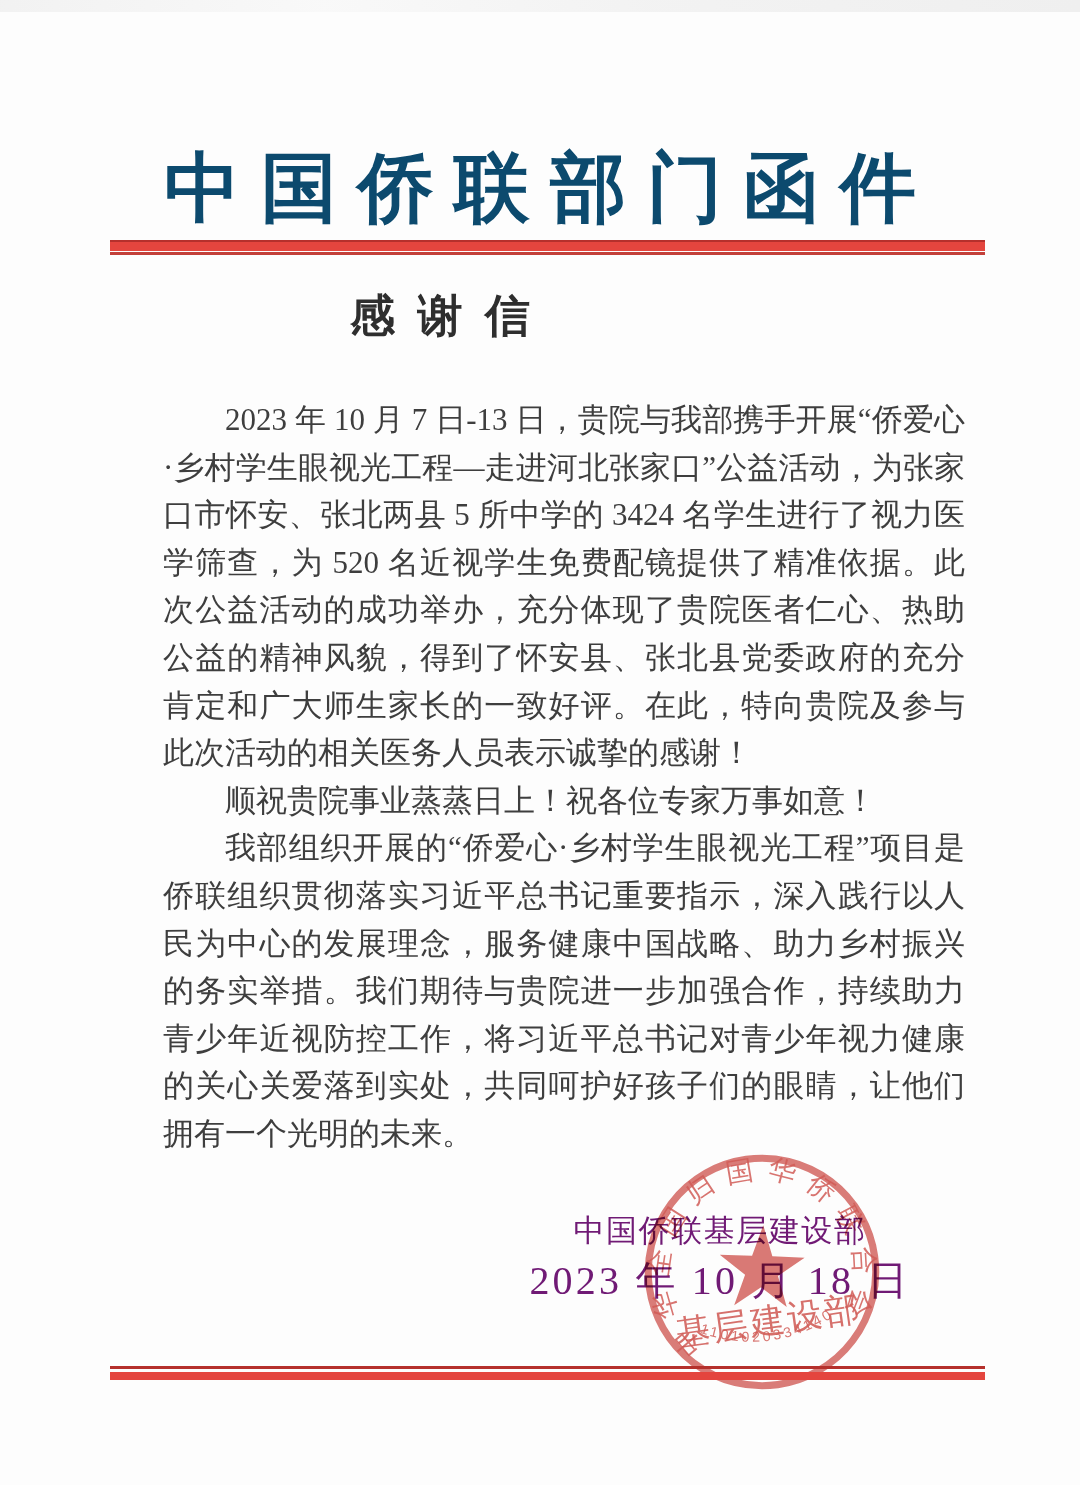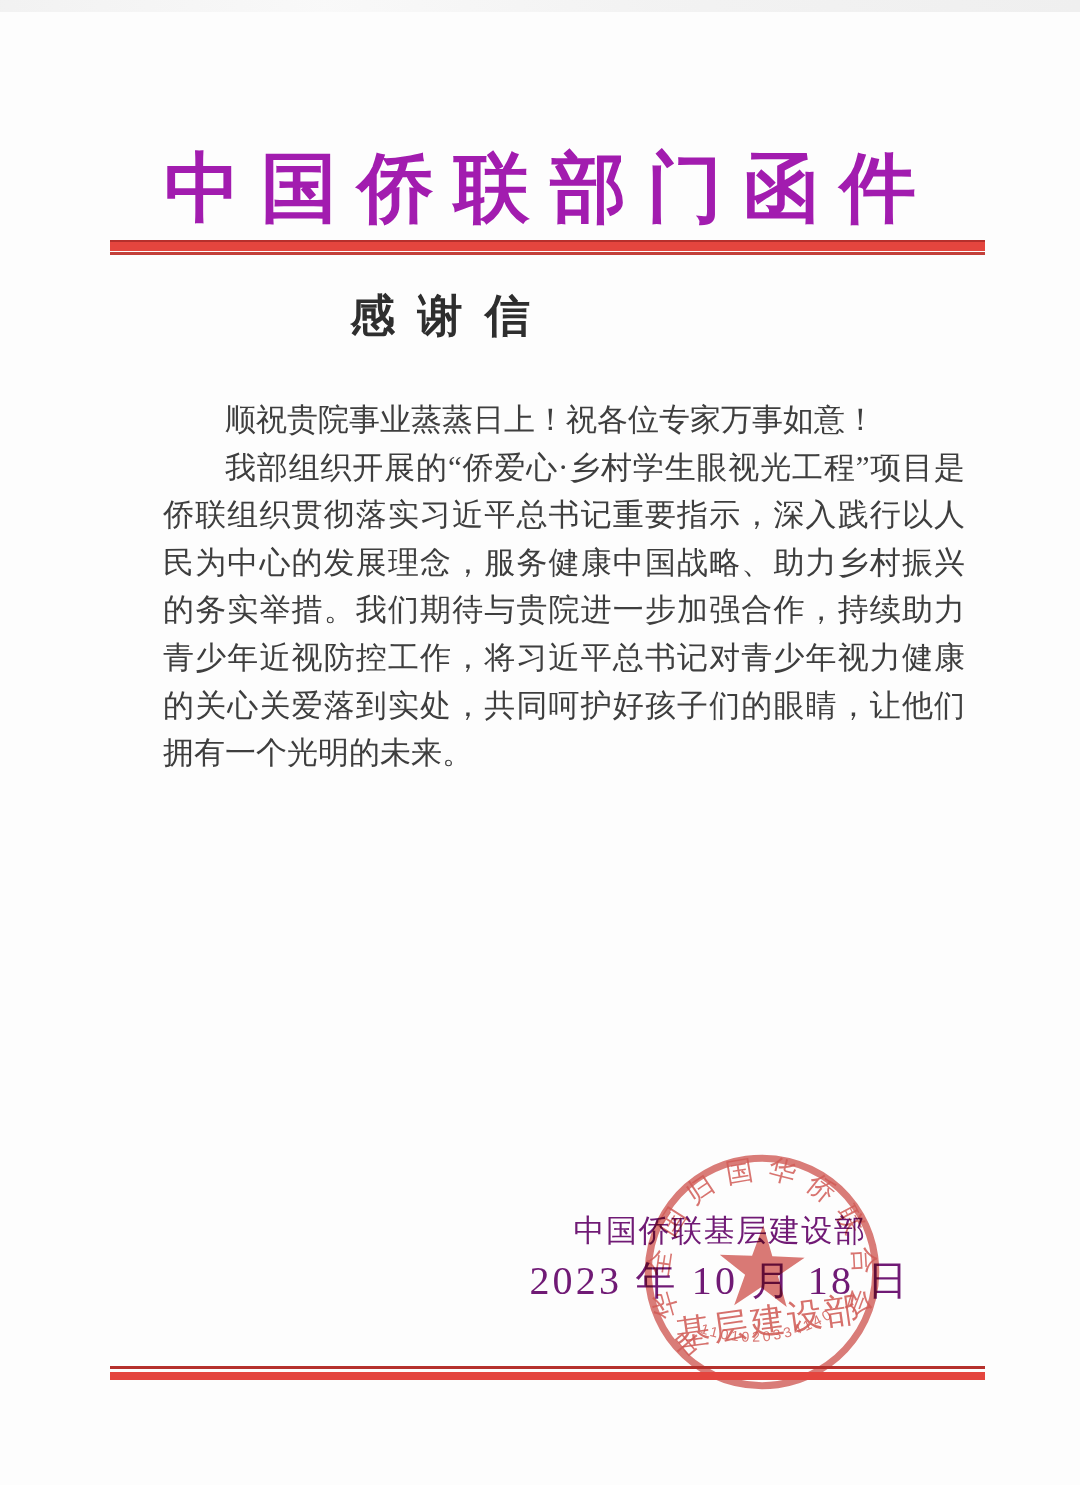--- a/index.html
+++ b/index.html
@@ -12,21 +12,21 @@
   }
   #scan-edge{
     position:absolute;top:0;left:0;width:1080px;height:12px;
     background:linear-gradient(90deg,#ededed 0%,#f7f7f7 30%,#eeeeee 60%,#e9e9e9 100%);
     opacity:.7;
   }
   #header-title{
     position:absolute;top:138px;left:0;width:1080px;
     text-align:center;
     font-size:76px;font-weight:bold;
-    color:#a21caf;
+    color:#0c4a6e;
     letter-spacing:.27em;padding-left:.27em;box-sizing:border-box;
     white-space:nowrap;
   }
   .rule{position:absolute;left:110px;width:875px;}
   #header-rule-thick{top:240px;height:9px;background:#e4453e;border-top:2px solid #b5302c;}
   #header-rule-thin{top:252px;height:3px;background:#c2403a;}
   #letter-title{
     position:absolute;top:286px;left:0;width:880px;
     text-align:center;
     font-size:45px;font-weight:bold;color:#2e2e2e;
@@ -64,20 +64,21 @@
   <div id="scan-edge"></div>
 
   <div id="header-title">中国侨联部门函件</div>
 
   <div id="header-rule-thick" class="rule"></div>
   <div id="header-rule-thin" class="rule"></div>
 
   <div id="letter-title">感谢信</div>
 
   <div id="body-block">
+    <p>2023 年 10 月 7 日-13 日，贵院与我部携手开展“侨爱心·乡村学生眼视光工程—走进河北张家口”公益活动，为张家口市怀安、张北两县 5 所中学的 3424 名学生进行了视力医学筛查，为 520 名近视学生免费配镜提供了精准依据。此次公益活动的成功举办，充分体现了贵院医者仁心、热助公益的精神风貌，得到了怀安县、张北县党委政府的充分肯定和广大师生家长的一致好评。在此，特向贵院及参与此次活动的相关医务人员表示诚挚的感谢！</p>
     <p>顺祝贵院事业蒸蒸日上！祝各位专家万事如意！</p>
     <p>我部组织开展的“侨爱心·乡村学生眼视光工程”项目是侨联组织贯彻落实习近平总书记重要指示，深入践行以人民为中心的发展理念，服务健康中国战略、助力乡村振兴的务实举措。我们期待与贵院进一步加强合作，持续助力青少年近视防控工作，将习近平总书记对青少年视力健康的关心关爱落到实处，共同呵护好孩子们的眼睛，让他们拥有一个光明的未来。</p>
   </div>
 
   <div id="sign-block">
     <div id="signature-org">中国侨联基层建设部</div>
     <div id="signature-date">2023 年 10 月 18 日</div>
   </div>
 
   <svg id="official-seal" viewBox="0 0 260 260" xmlns="http://www.w3.org/2000/svg">

